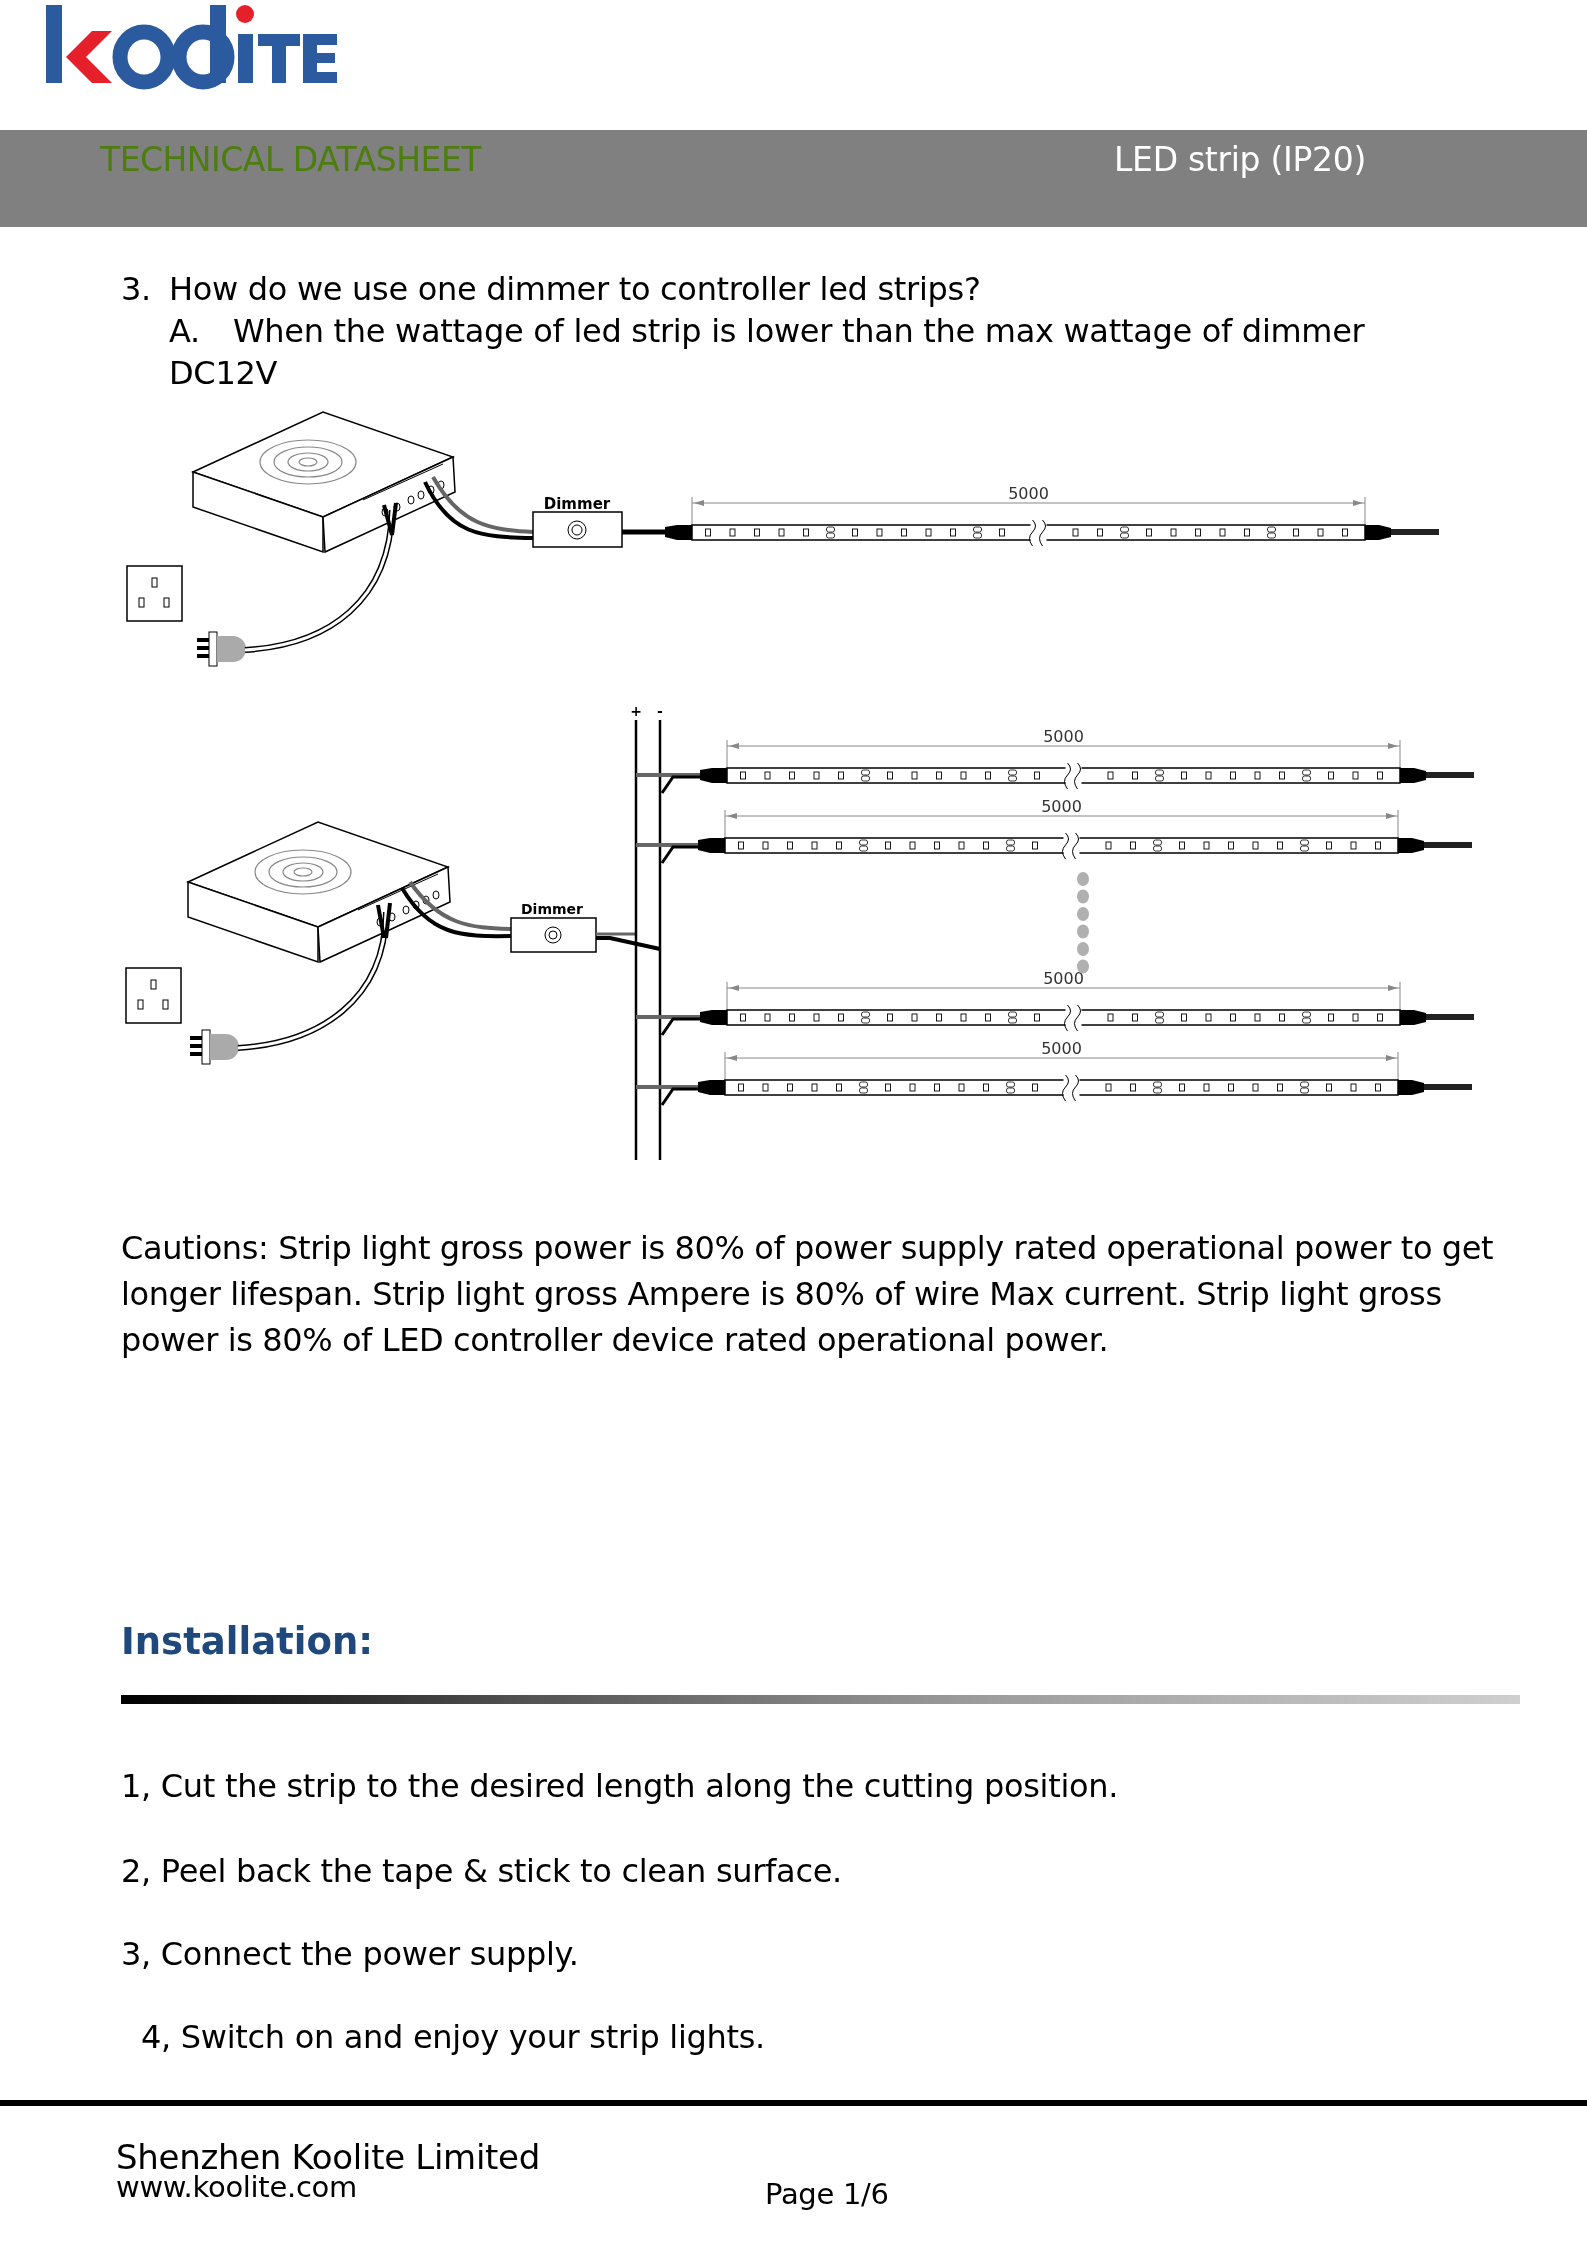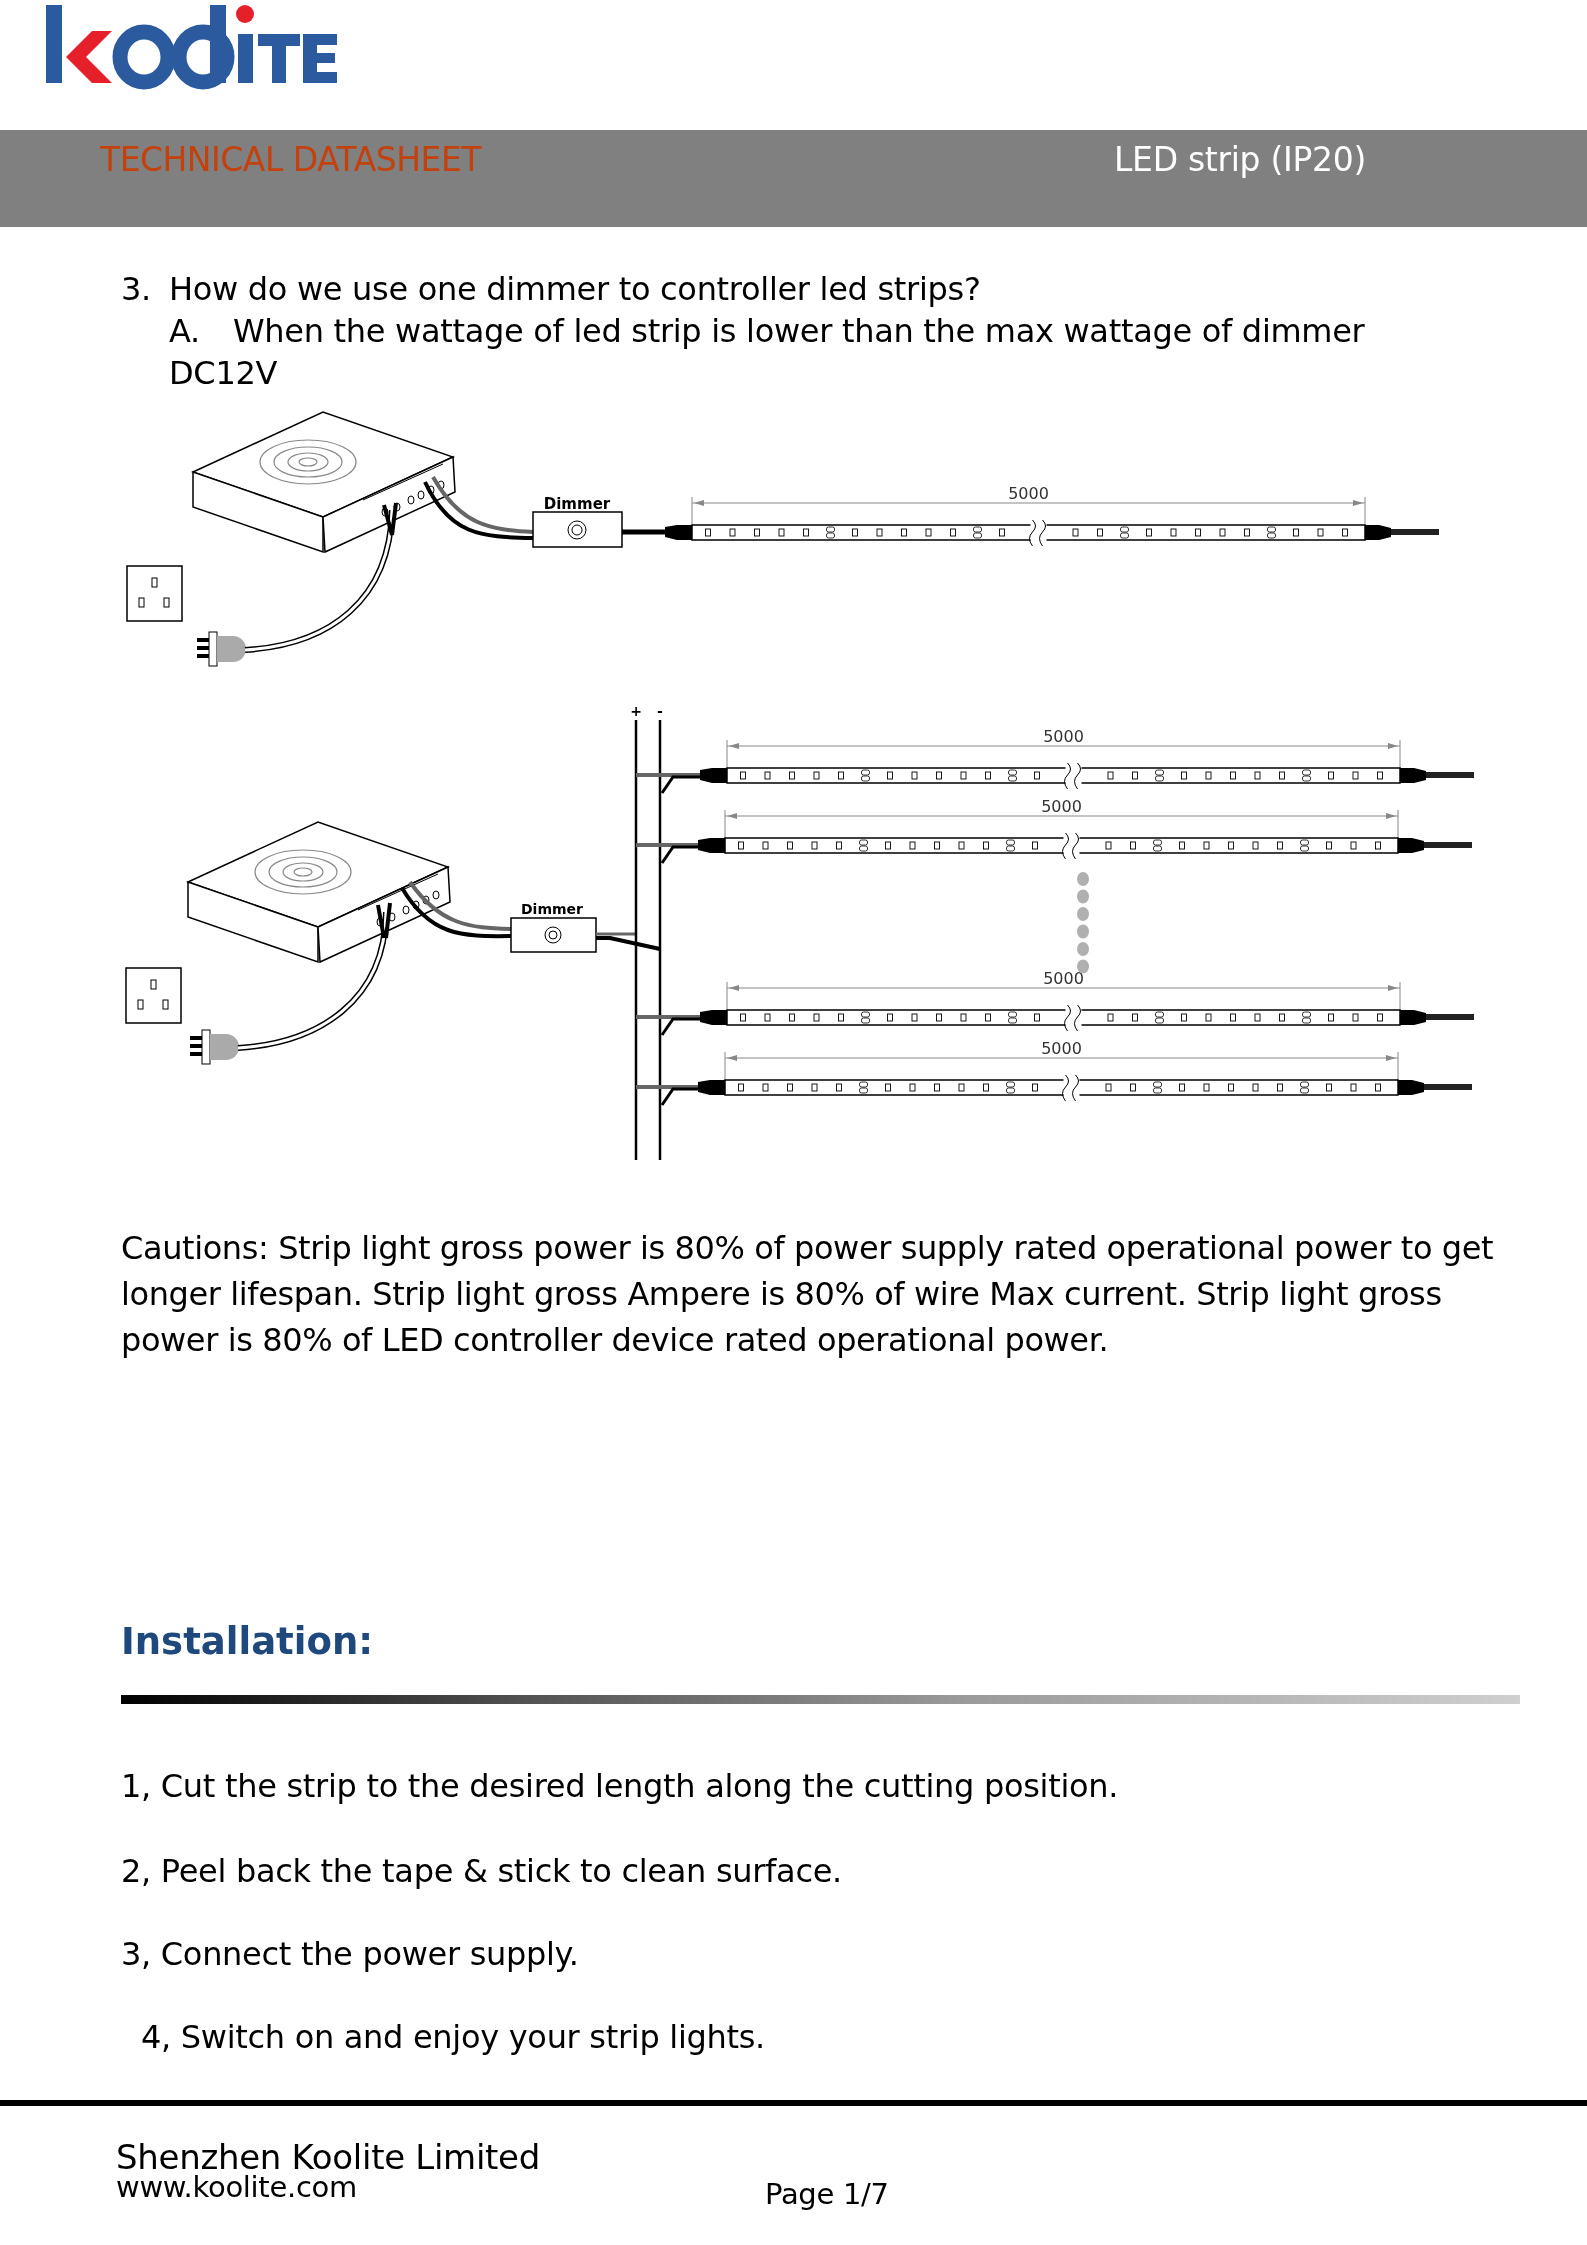--- a/index.html
+++ b/index.html
@@ -1,21 +1,21 @@
 <!DOCTYPE html>
 <html><head>
 <meta charset="utf-8">
 <style>
   html, body { margin: 0; padding: 0; background: #ffffff; }
   body { width: 1587px; height: 2245px; position: relative; overflow: hidden;
          font-family: "DejaVu Sans", sans-serif; color: #000; }
   .abs { position: absolute; }
   #logo { left: 40px; top: 0px; width: 310px; height: 92px; }
   #header-band { left: 0; top: 130px; width: 1587px; height: 97px; background: #808080; }
-  #header-left { left: 100px; top: 140px; color: #c2410c; font-size: 33px; letter-spacing: -0.5px; }
+  #header-left { left: 100px; top: 140px; color: #4d7c0f; font-size: 33px; letter-spacing: -0.5px; }
   #header-right { left: 1114px; top: 140px; color: #fff; font-size: 33px; line-height: 39px; letter-spacing: -0.3px; }
   .body-text { font-size: 32px; letter-spacing: -0.3px; line-height: 42px; }
   #q3 { left: 121px; top: 268px; }
   #q3-num { display: inline-block; width: 48px; }
   #q3a { left: 169px; top: 310px; }
   #q3a-letter { display: inline-block; width: 64px; }
   #q3a-sub { left: 169px; top: 352px; }
   #diagram { left: 0; top: 400px; width: 1587px; height: 780px; }
   #cautions { left: 121px; top: 1225px; width: 1400px; font-size: 32px; line-height: 46px; letter-spacing: -0.4px; }
   #install-title { left: 121px; top: 1620px; font-size: 37px; font-weight: bold; color: #1f497d; }
@@ -392,13 +392,13 @@
 <div id="install-title" class="abs">Installation:</div>
 <div id="install-rule" class="abs"></div>
 <div class="abs step" style="top:1767px;">1, Cut the strip to the desired length along the cutting position.</div>
 <div class="abs step" style="top:1852px;">2, Peel back the tape &amp; stick to clean surface.</div>
 <div class="abs step" style="top:1935px;">3, Connect the power supply.</div>
 <div class="abs step" style="top:2018px;margin-left:20px;">4, Switch on and enjoy your strip lights.</div>
 
 <div id="footer-rule" class="abs"></div>
 <div id="footer-company" class="abs">Shenzhen Koolite Limited</div>
 <div id="footer-web" class="abs">www.koolite.com</div>
-<div id="footer-page" class="abs">Page 1/7</div>
+<div id="footer-page" class="abs">Page 1/6</div>
 
 </body></html>

